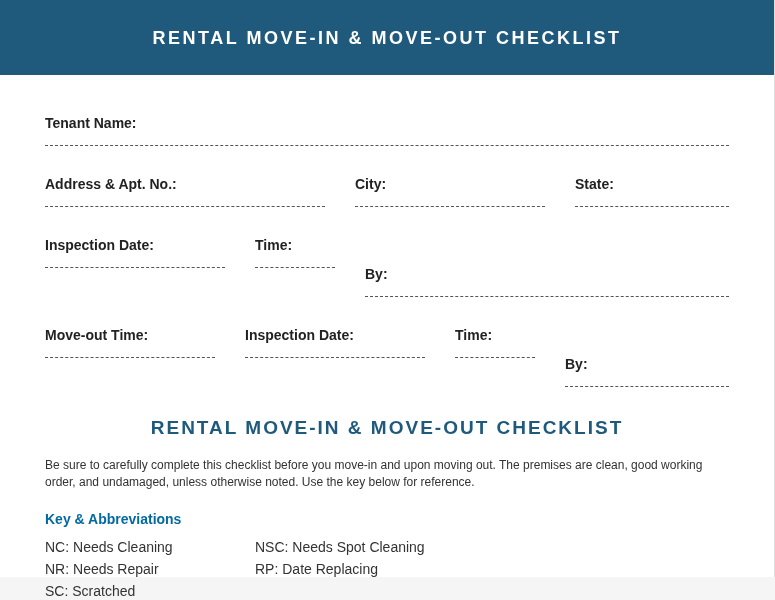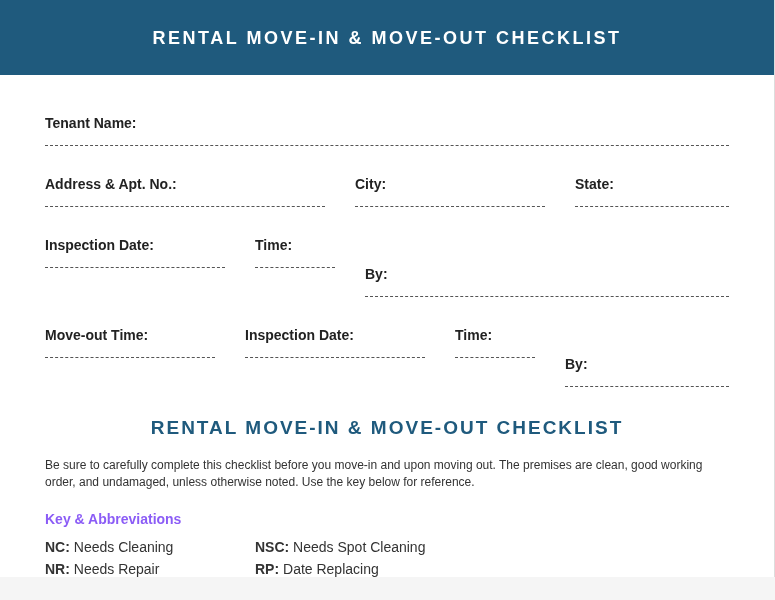--- a/index.html
+++ b/index.html
@@ -66,39 +66,39 @@
     text-align: center;
     margin: 18px 45px 18px;
   }
   .instructions {
     font-size: 12px;
     color: #333;
     margin: 0 45px 20px;
     line-height: 1.4;
   }
   .key-title {
-    color: #8b5cf6;
+    color: #0369a1;
     font-weight: 700;
     font-size: 14px;
     margin: 0 45px 12px;
   }
   .key-grid {
     display: flex;
     margin: 0 45px;
     gap: 0;
   }
   .key-col {
     width: 210px;
   }
   .key-item {
     font-size: 14px;
     color: #333;
     margin-bottom: 6px;
   }
-  .key-code { font-weight: 700; margin-top: 12px; }
+  .key-code { font-weight: 400; margin-top: 12px; }
 </style>
 </head>
 <body>
 
 <div class="page">
 
   <div class="header-band">
     <span>RENTAL MOVE-IN &amp; MOVE-OUT CHECKLIST</span>
   </div>
 
@@ -165,20 +165,21 @@
   <div class="section-title">RENTAL MOVE-IN &amp; MOVE-OUT CHECKLIST</div>
 
   <div class="instructions">Be sure to carefully complete this checklist before you move-in and upon moving out. The premises are clean, good working order, and undamaged, unless otherwise noted. Use the key below for reference.</div>
 
   <div class="key-title">Key &amp; Abbreviations</div>
 
   <div class="key-grid">
     <div class="key-col">
       <div class="key-item"><span class="key-code">NC:</span><span> Needs Cleaning</span></div>
       <div class="key-item"><span class="key-code">NR:</span><span> Needs Repair</span></div>
+      <div class="key-item"><span class="key-code">SC:</span><span> Scratched</span></div>
     </div>
     <div class="key-col">
       <div class="key-item"><span class="key-code">NSC:</span><span> Needs Spot Cleaning</span></div>
       <div class="key-item"><span class="key-code">RP:</span><span> Date Replacing</span></div>
     </div>
   </div>
 
 </div>
 
 </body></html>

